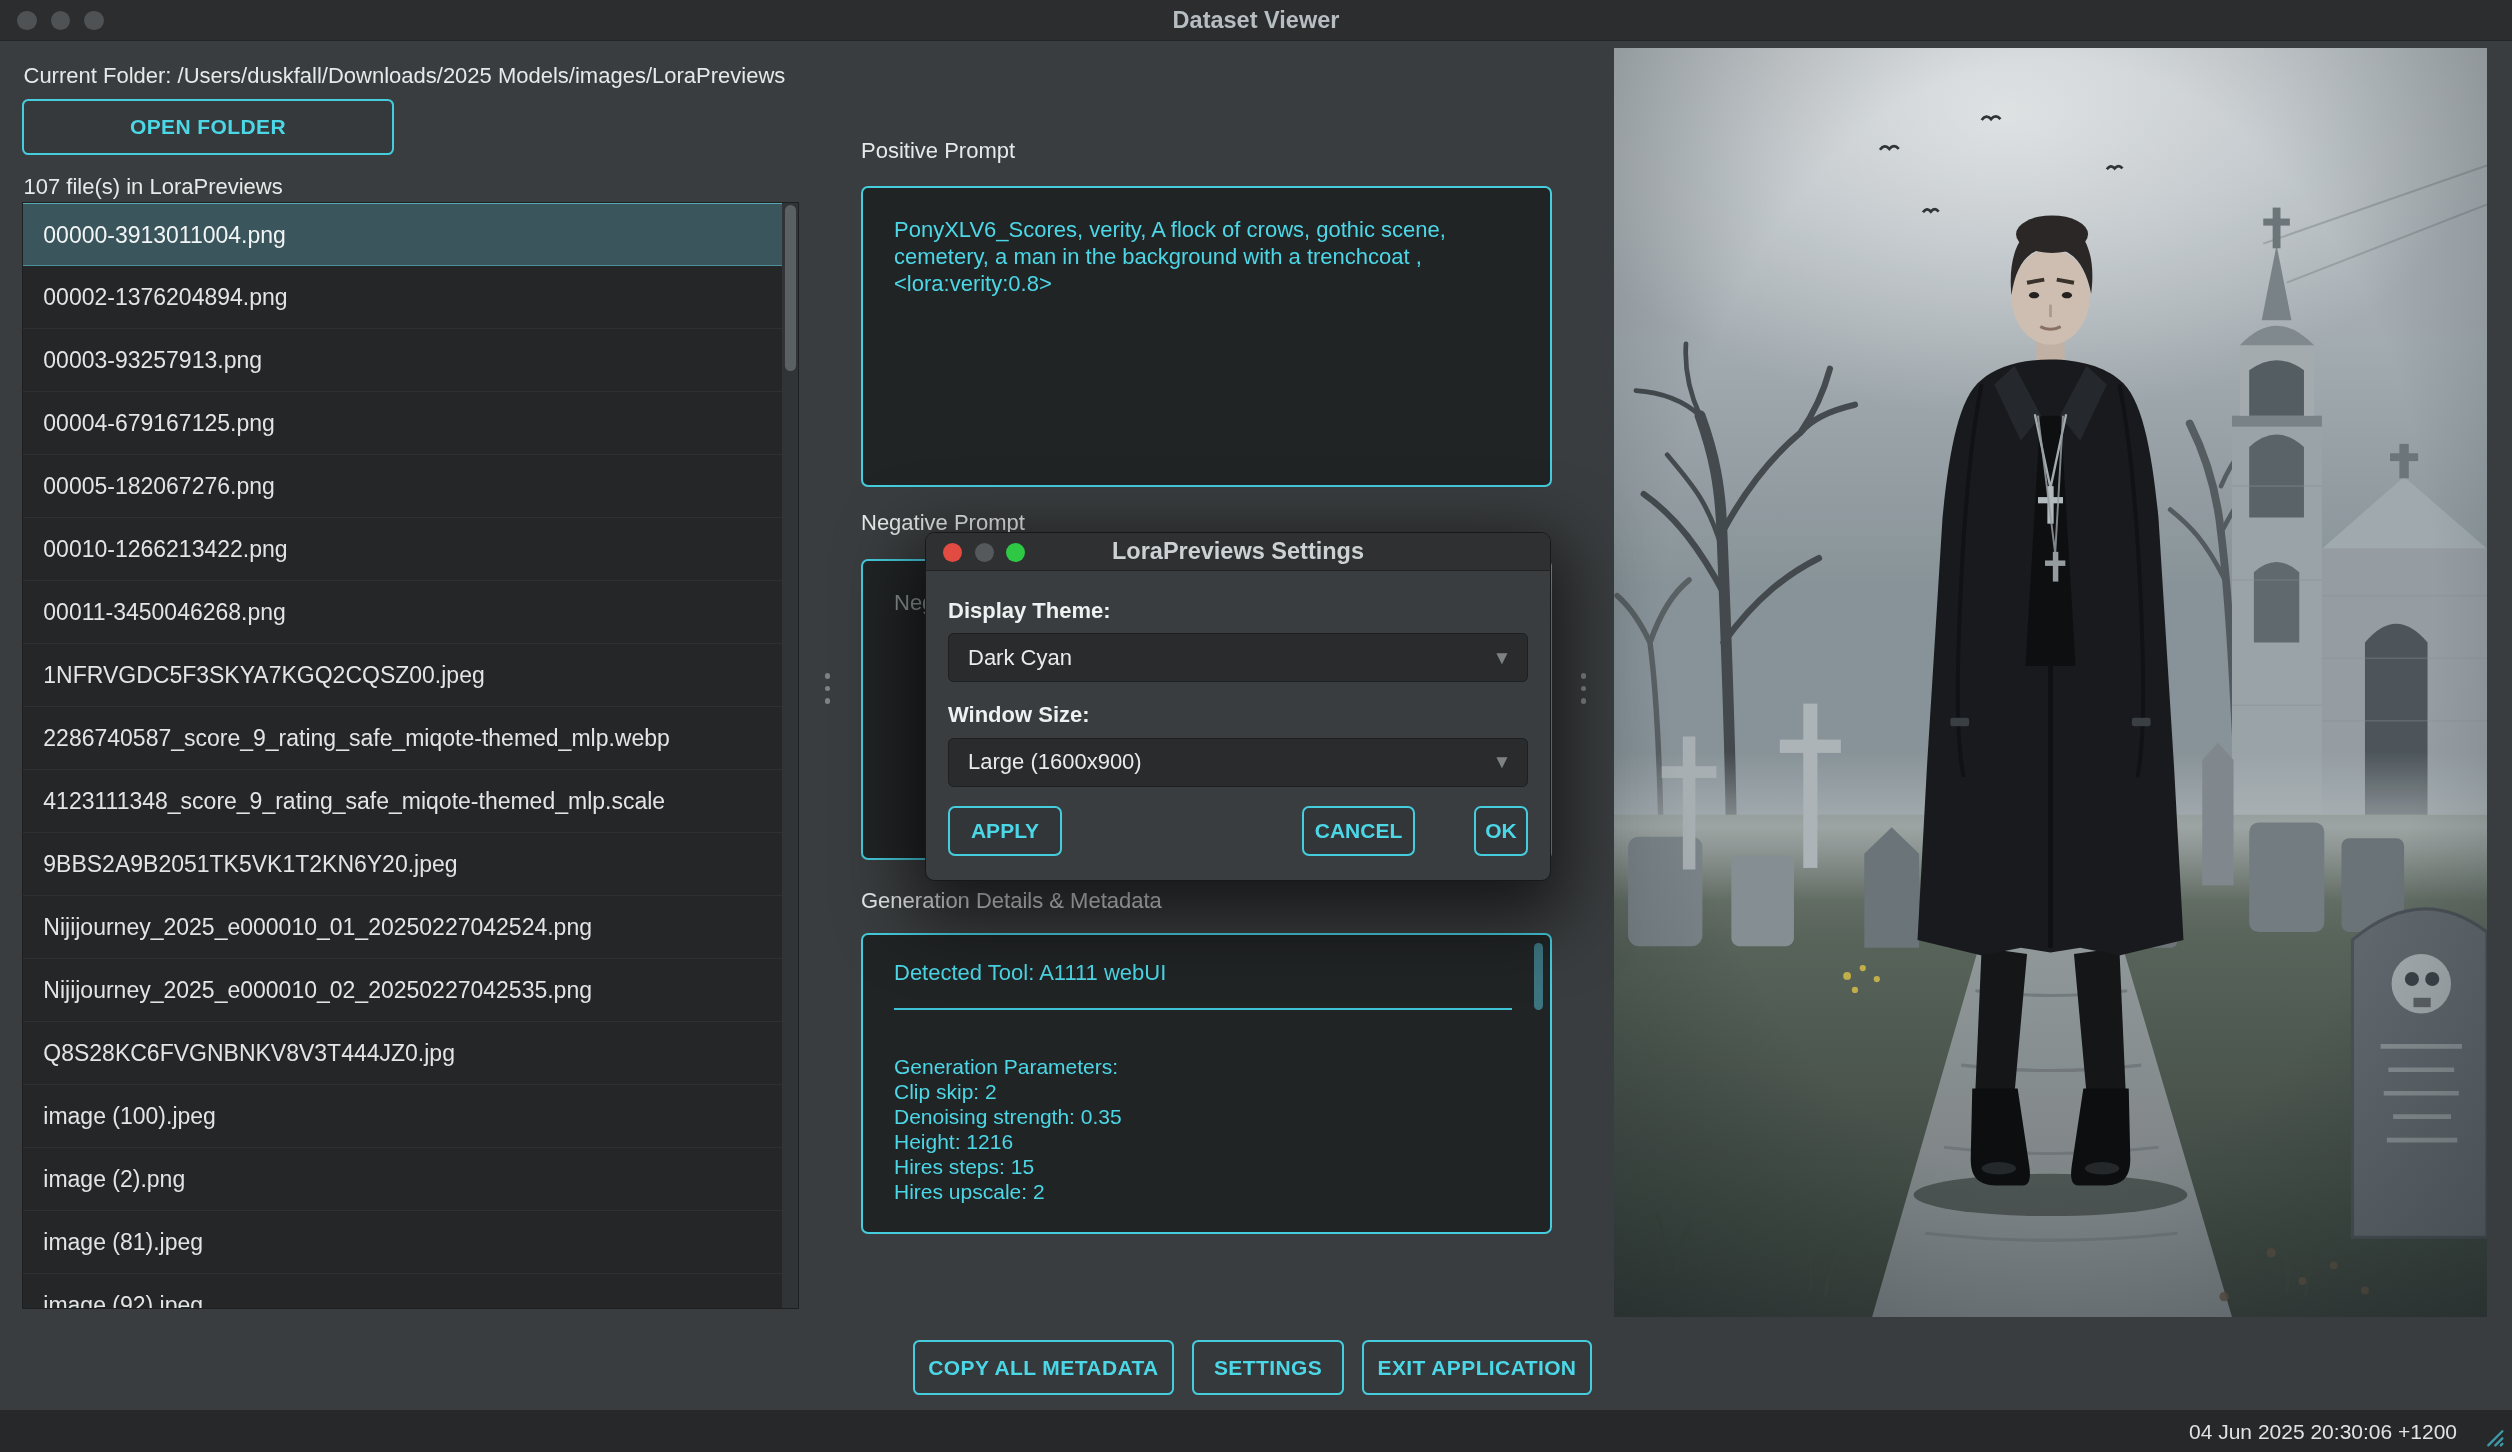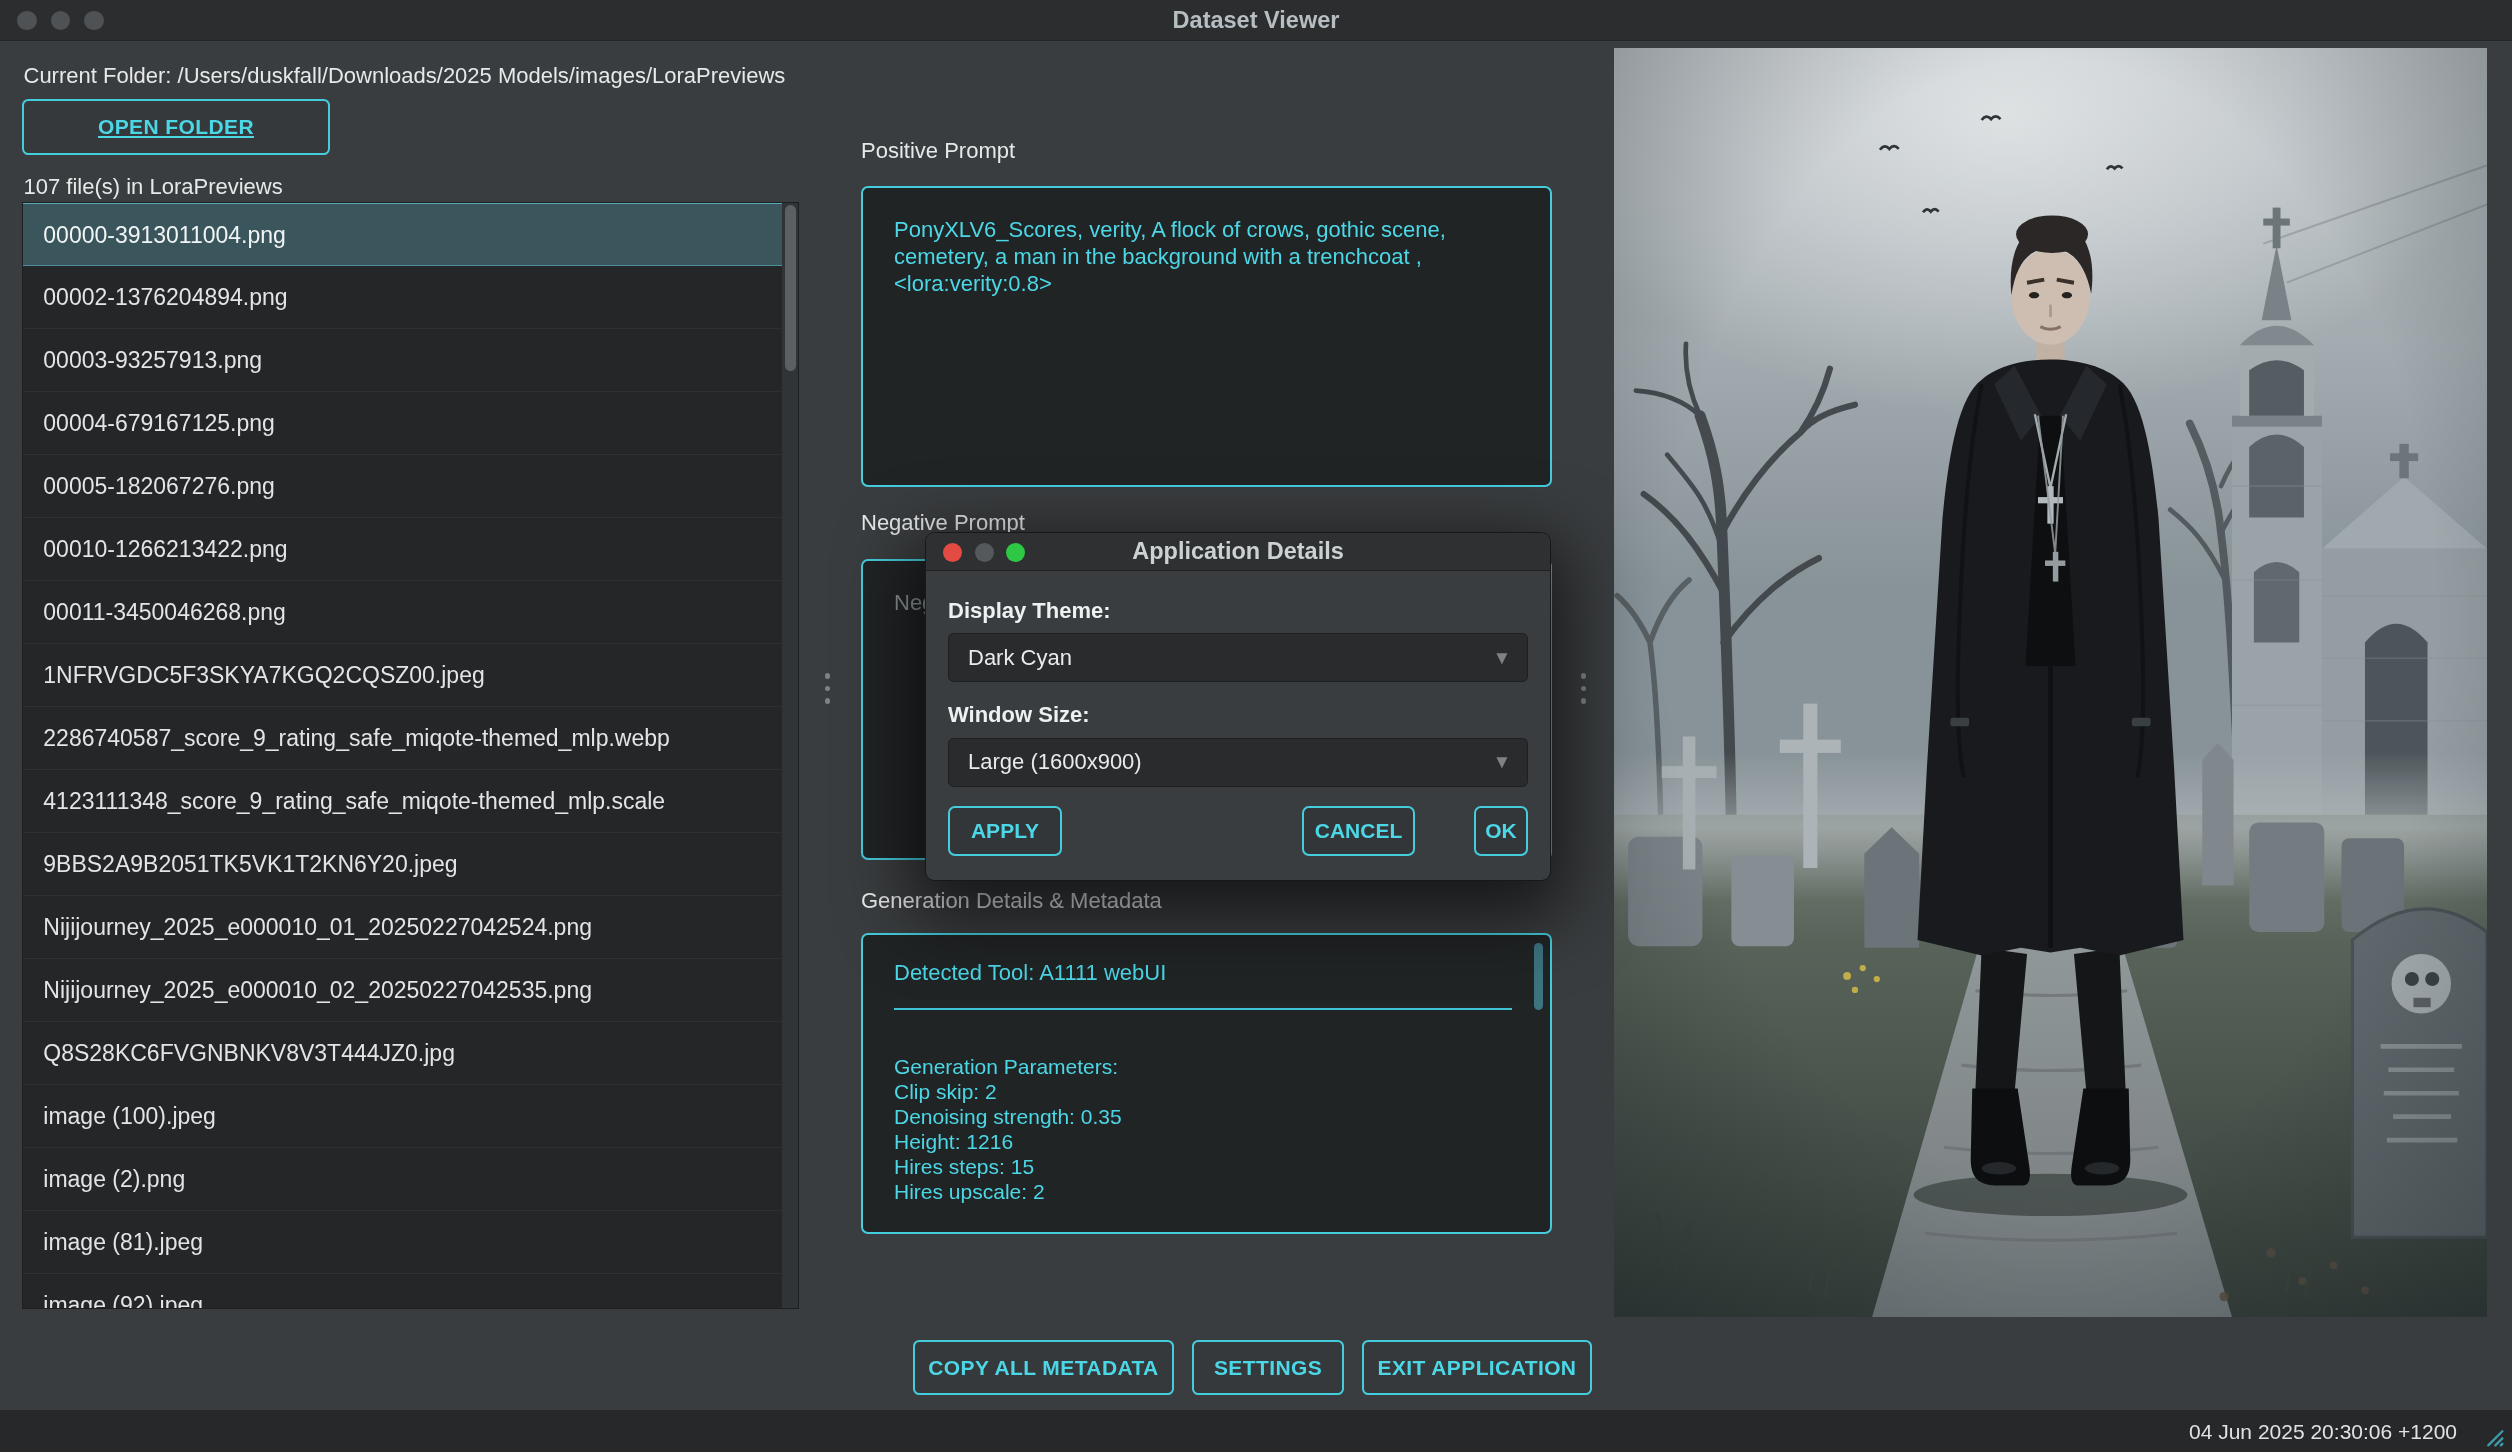--- a/index.html
+++ b/index.html
@@ -15,21 +15,21 @@
               display:flex; align-items:center; gap:14px; }
   .tl { width:19.6px; height:19.6px; border-radius:50%; background:#4e5254; }
   .win-title { font-size:23.5px; font-weight:bold; color:#b7bec2; }
 
   
   .label-text { position:absolute; font-size:22px; color:#e6e9ea; }
   .cyanbtn { display:flex; align-items:center; justify-content:center;
              border:2.3px solid #45ccdd; border-radius:6.3px; background:#35393b;
              color:#4cd7e7; font-weight:bold; font-size:21px; letter-spacing:0.4px;
              cursor:pointer; }
-  .open-btn  { position:absolute; left:22px;  top:99px; width:308px; height:56px;text-decoration:underline; }
+  .open-btn  { position:absolute; left:22px;  top:99px; width:372px; height:56px; }
   .sort-btn  { position:absolute; left:417px; top:99px; width:382px; height:56px; }
 
   .file-list { position:absolute; left:22px; top:202px; width:777px; height:1107px;
                background:#242628; border:1.6px solid #1d1f21; overflow:hidden; }
   .file-item { height:63px; line-height:62px; padding-left:20.3px; font-size:23px;
                color:#e2e5e6; border-bottom:0.8px solid #2e3133; white-space:nowrap;
                overflow:hidden; cursor:pointer; }
   .file-item.selected { background:#3a565c; border-top:1.6px solid #57a8b5;
                border-bottom:1.6px solid #4a8f9b; color:#f2f5f6; }
   .list-scroll { position:absolute; right:0; top:0; width:15.7px; height:100%;
@@ -355,21 +355,21 @@
     </svg>
   </div>
 
   <div class="dialog">
     <div class="dialog-titlebar">
       <div class="lights">
         <div class="dl red"></div>
         <div class="dl gray"></div>
         <div class="dl green"></div>
       </div>
-      <div class="dialog-title">Application Details</div>
+      <div class="dialog-title">LoraPreviews Settings</div>
     </div>
     <div class="dialog-body">
       <div class="dlg-label">Display Theme:</div>
       <div class="select">
         <span>Dark Cyan</span>
         <span class="arrow">▼</span>
       </div>
       <div class="dlg-label" style="margin-top:20.3px;">Window Size:</div>
       <div class="select">
         <span>Large (1600x900)</span>

